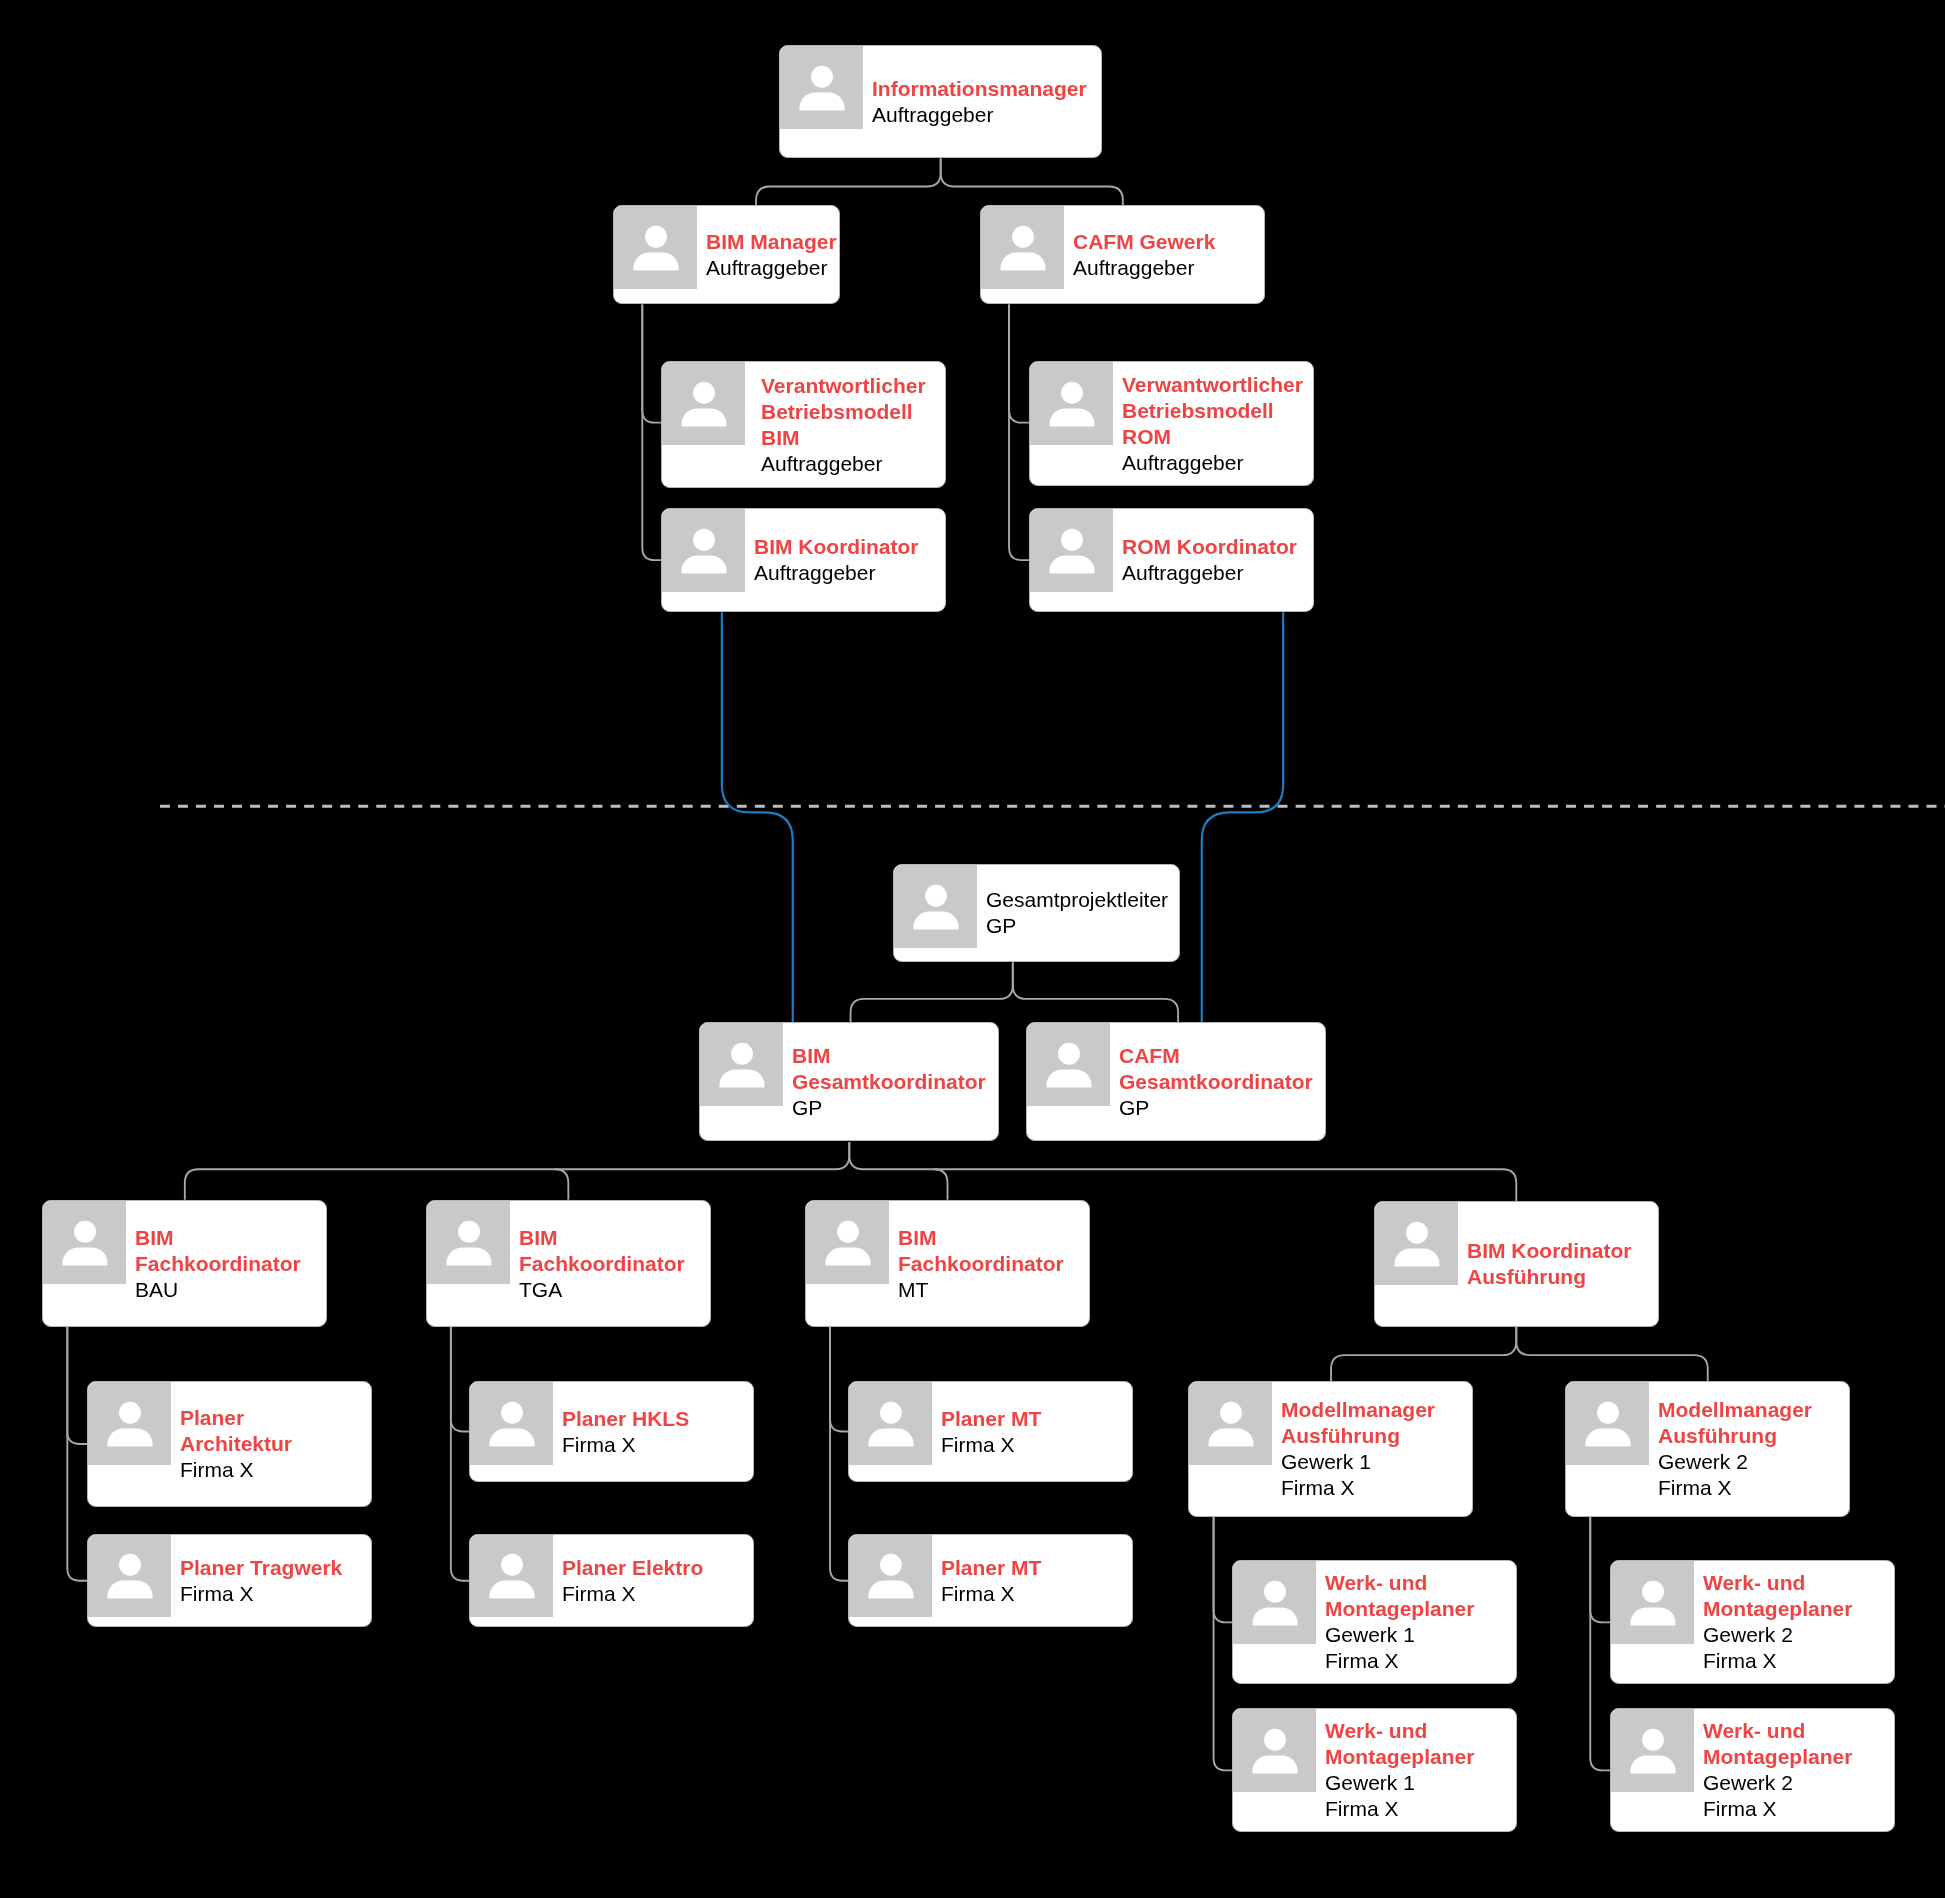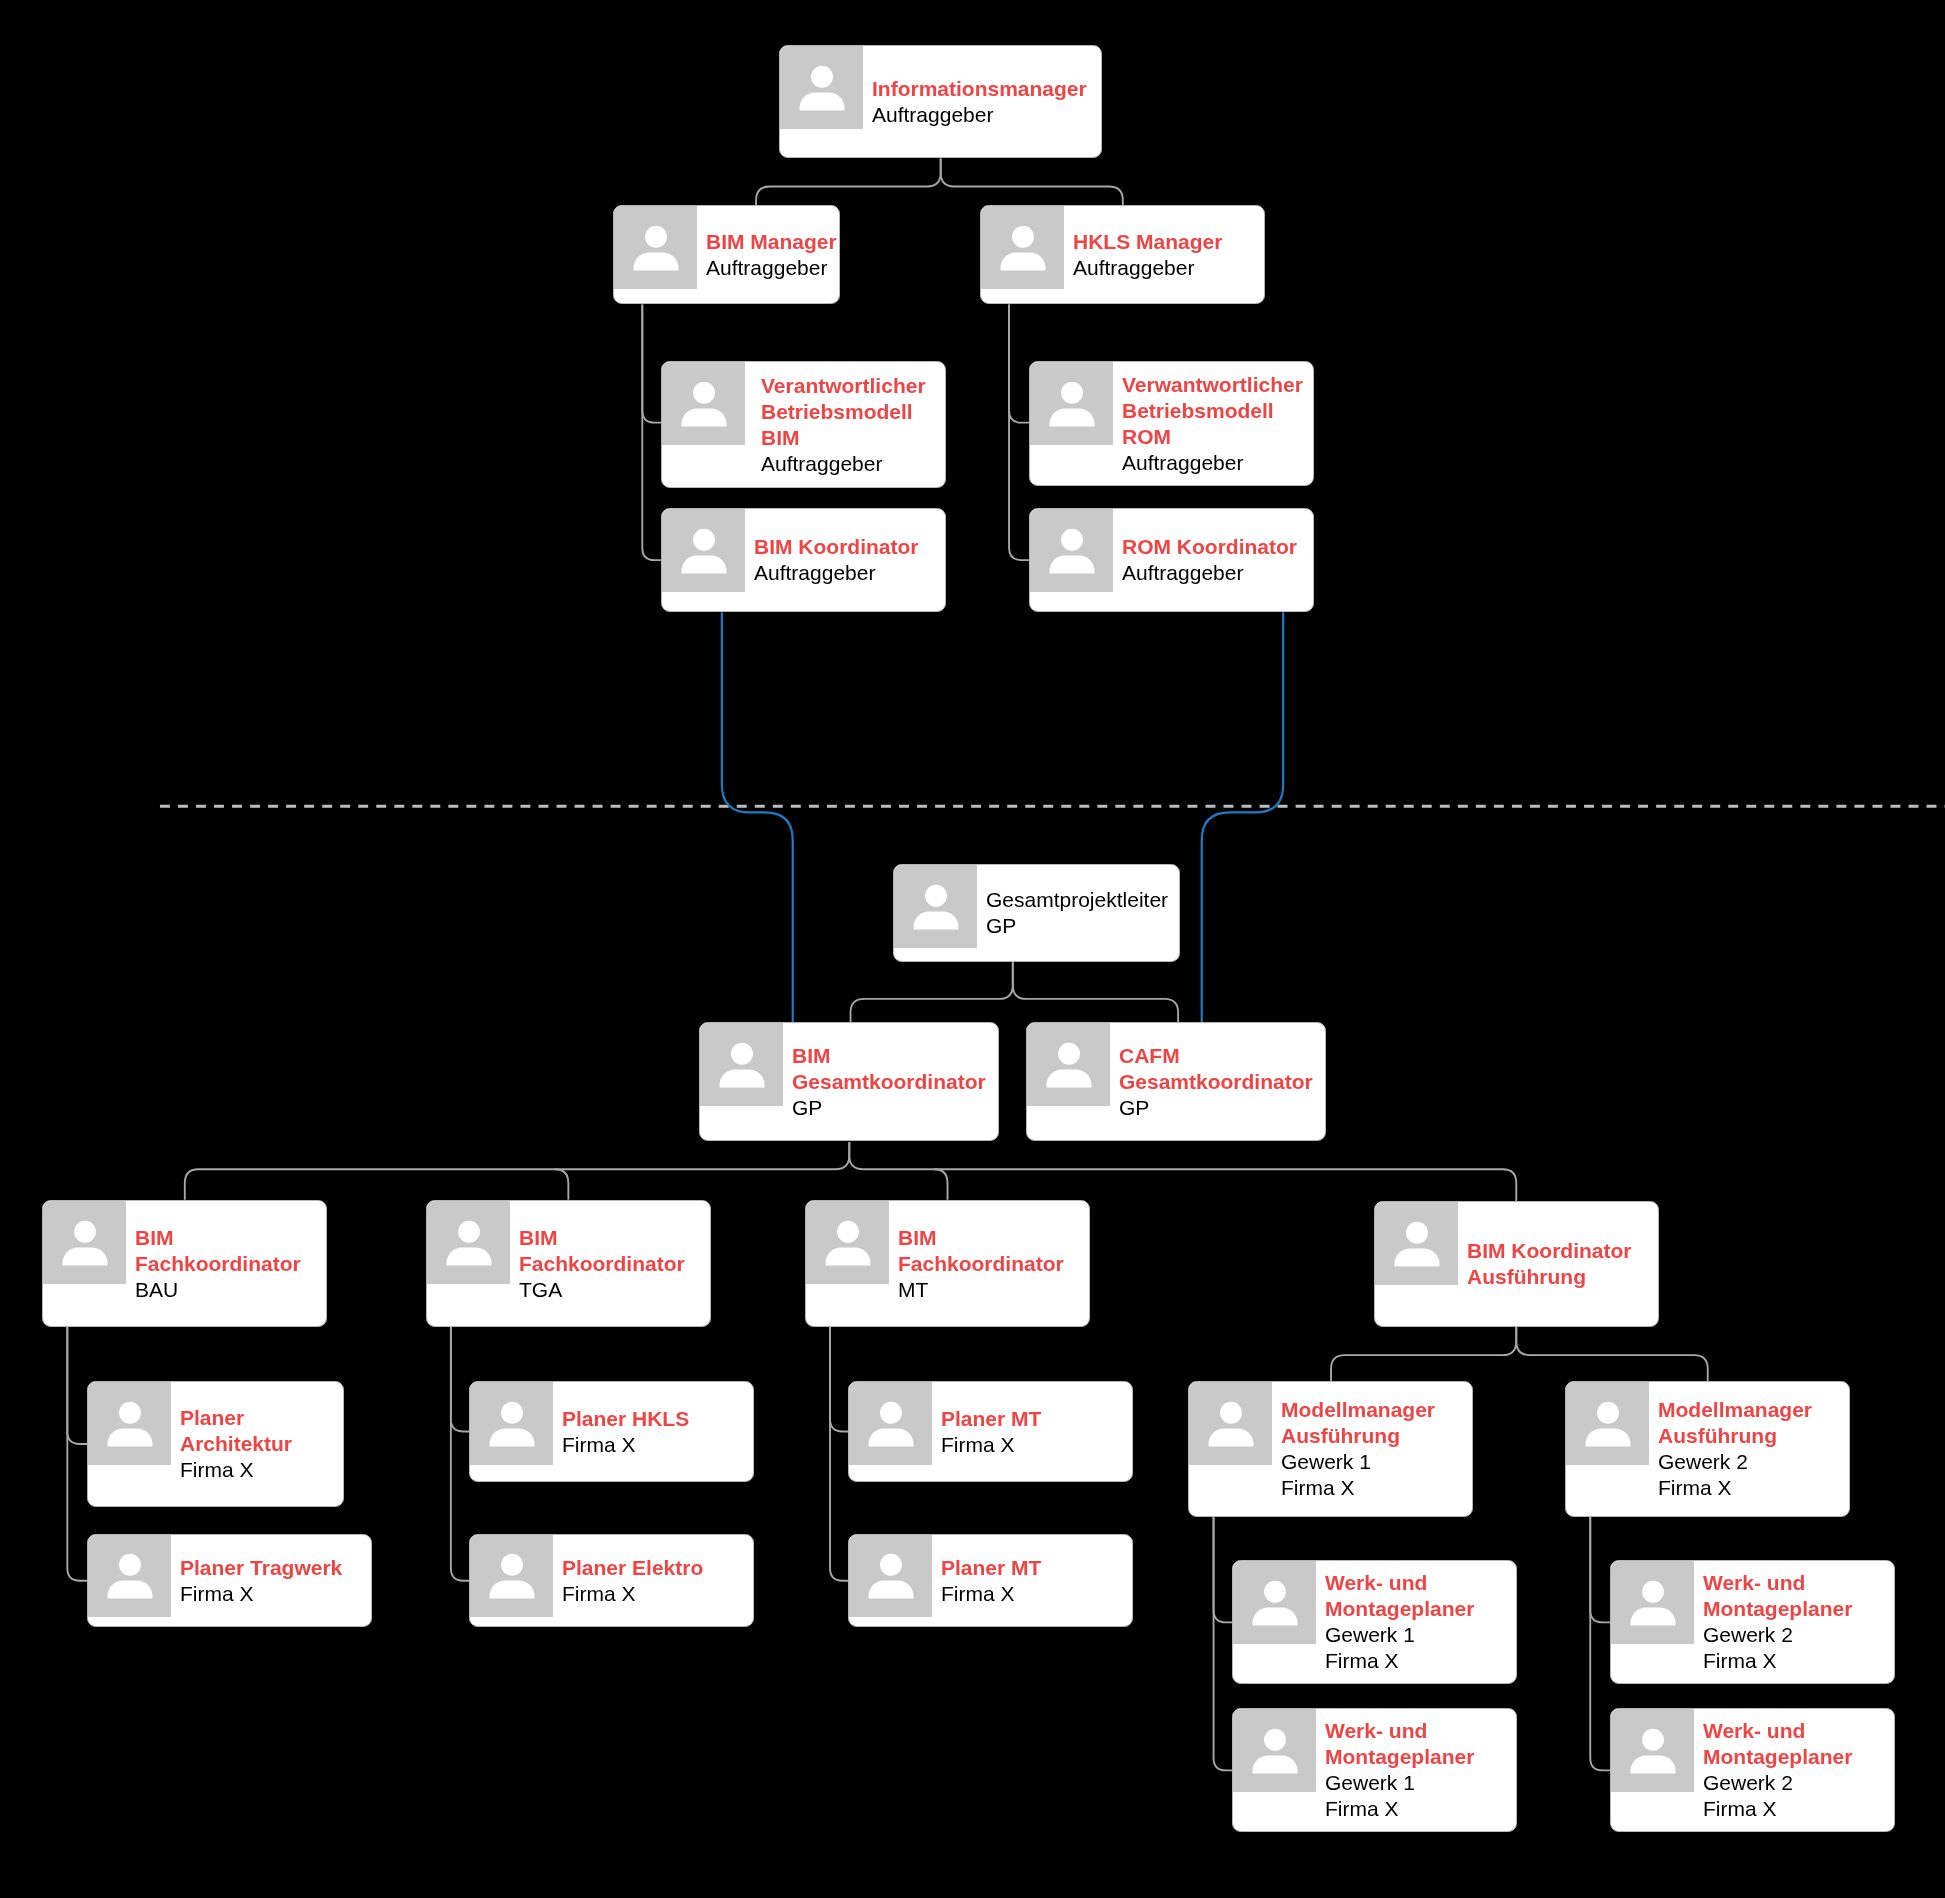--- a/index.html
+++ b/index.html
@@ -117,21 +117,21 @@
       </div>
     </div>
     <div class="node" style="left: 980px; top: 205px; width: 285px; height: 99px;">
       <div class="icon-cell" style="width: 83px; height: 83px;">
         <svg width="60" height="60" viewBox="0 0 96 96">
           <circle cx="48" cy="30" r="17.5" fill="#ffffff"></circle>
           <path d="M12 84 v-4 a25 25 0 0 1 25 -25 h22 a25 25 0 0 1 25 25 v4 z" fill="#ffffff"></path>
         </svg>
       </div>
       <div class="node-text">
-        <div class="node-line bold">HKLS Manager</div>
+        <div class="node-line bold">CAFM Gewerk</div>
         <div class="node-line">Auftraggeber</div>
       </div>
     </div>
     <div class="node" style="left: 661px; top: 361px; width: 285px; height: 127px; padding-left: 7px;">
       <div class="icon-cell" style="width: 83px; height: 83px;">
         <svg width="60" height="60" viewBox="0 0 96 96">
           <circle cx="48" cy="30" r="17.5" fill="#ffffff"></circle>
           <path d="M12 84 v-4 a25 25 0 0 1 25 -25 h22 a25 25 0 0 1 25 25 v4 z" fill="#ffffff"></path>
         </svg>
       </div>
@@ -262,21 +262,21 @@
         <svg width="60" height="60" viewBox="0 0 96 96">
           <circle cx="48" cy="30" r="17.5" fill="#ffffff"></circle>
           <path d="M12 84 v-4 a25 25 0 0 1 25 -25 h22 a25 25 0 0 1 25 25 v4 z" fill="#ffffff"></path>
         </svg>
       </div>
       <div class="node-text">
         <div class="node-line bold">BIM Koordinator</div>
         <div class="node-line bold">Ausführung</div>
       </div>
     </div>
-    <div class="node" style="left: 87px; top: 1381px; width: 257px; height: 126px;">
+    <div class="node" style="left: 87px; top: 1381px; width: 285px; height: 126px;">
       <div class="icon-cell" style="width: 83px; height: 83px;">
         <svg width="60" height="60" viewBox="0 0 96 96">
           <circle cx="48" cy="30" r="17.5" fill="#ffffff"></circle>
           <path d="M12 84 v-4 a25 25 0 0 1 25 -25 h22 a25 25 0 0 1 25 25 v4 z" fill="#ffffff"></path>
         </svg>
       </div>
       <div class="node-text">
         <div class="node-line bold">Planer</div>
         <div class="node-line bold">Architektur</div>
         <div class="node-line">Firma X</div>

